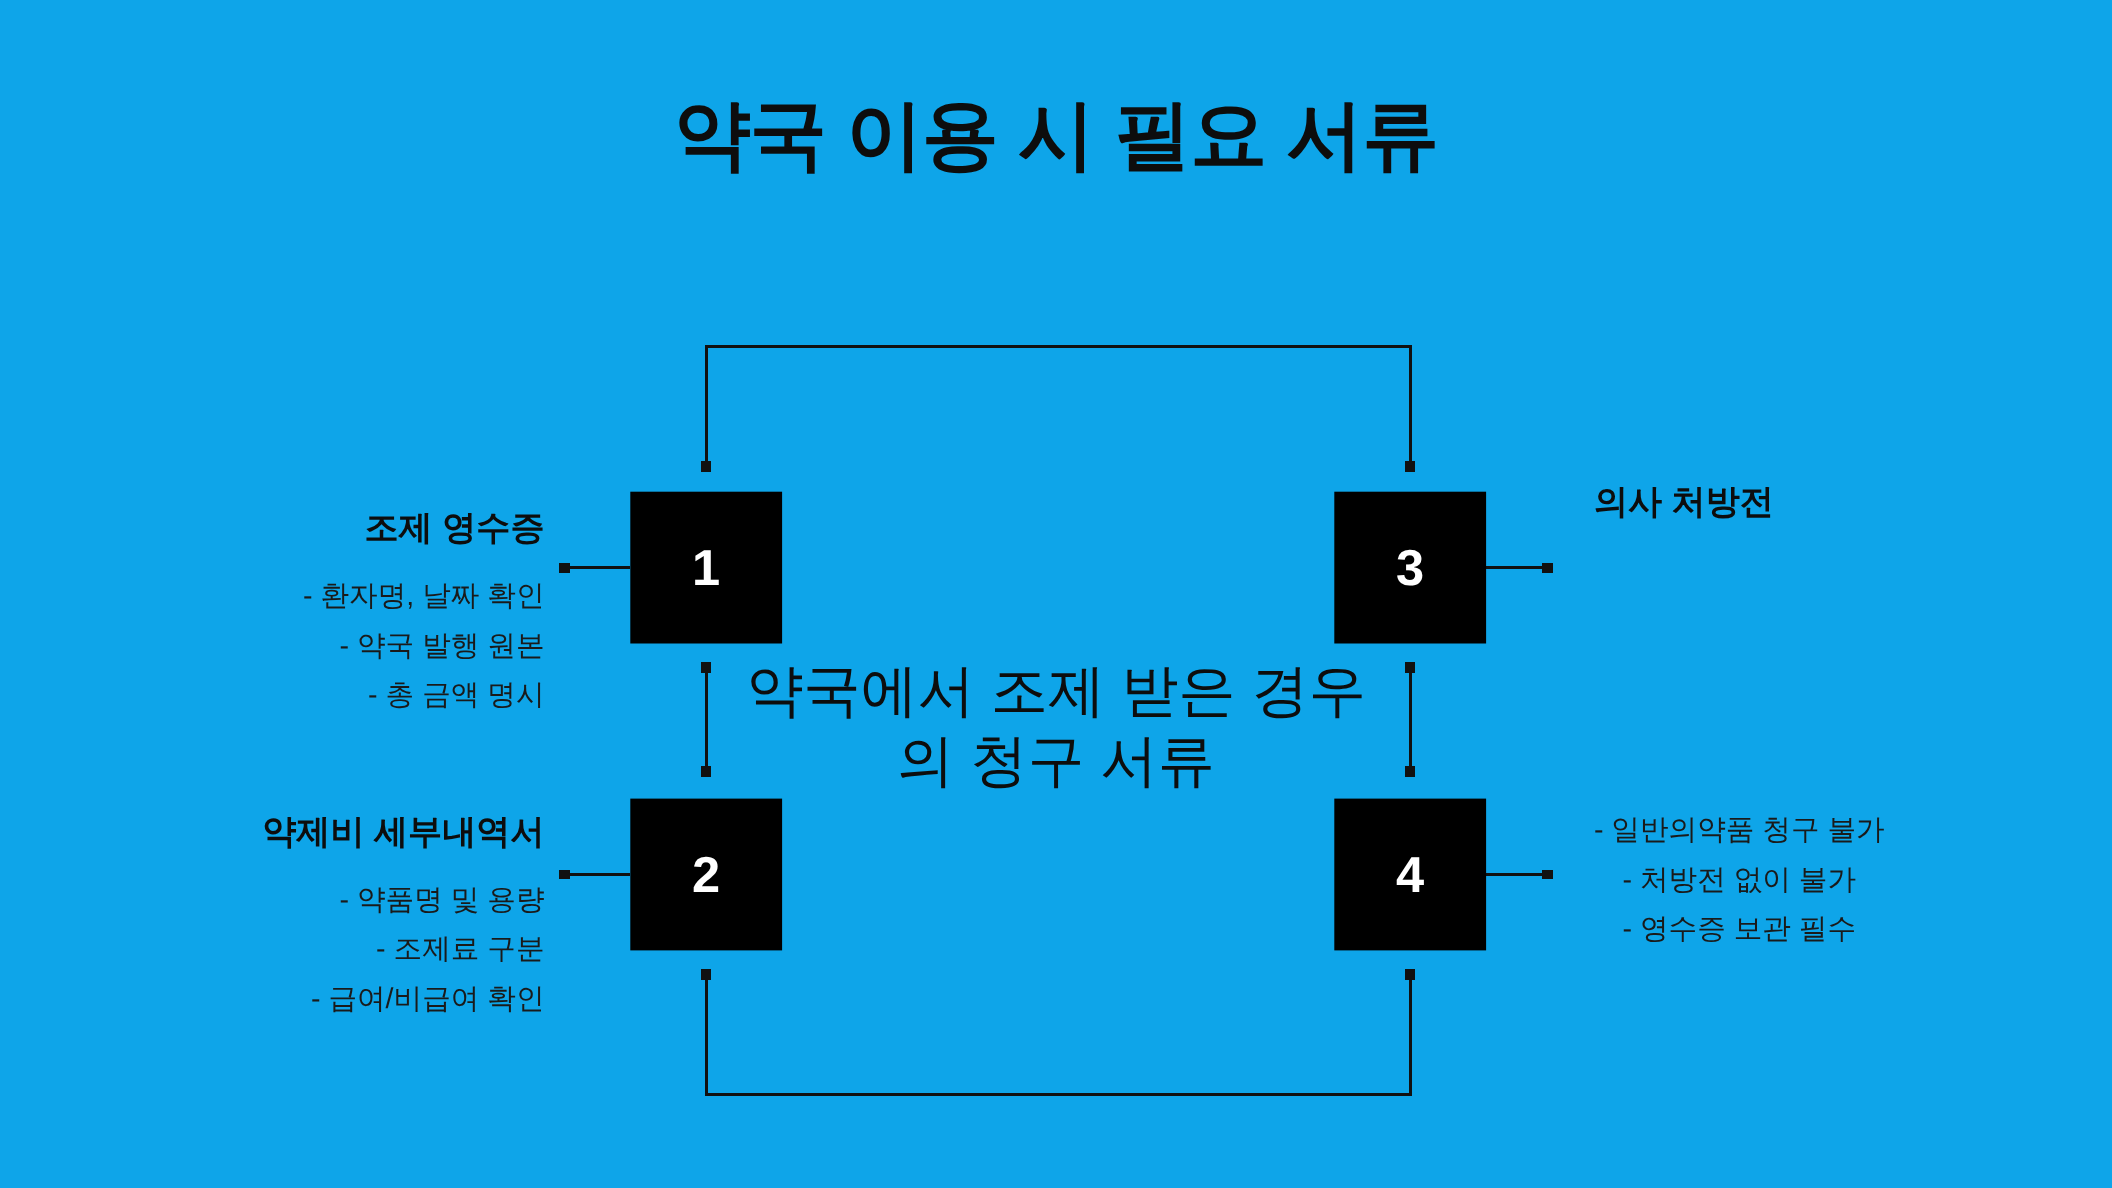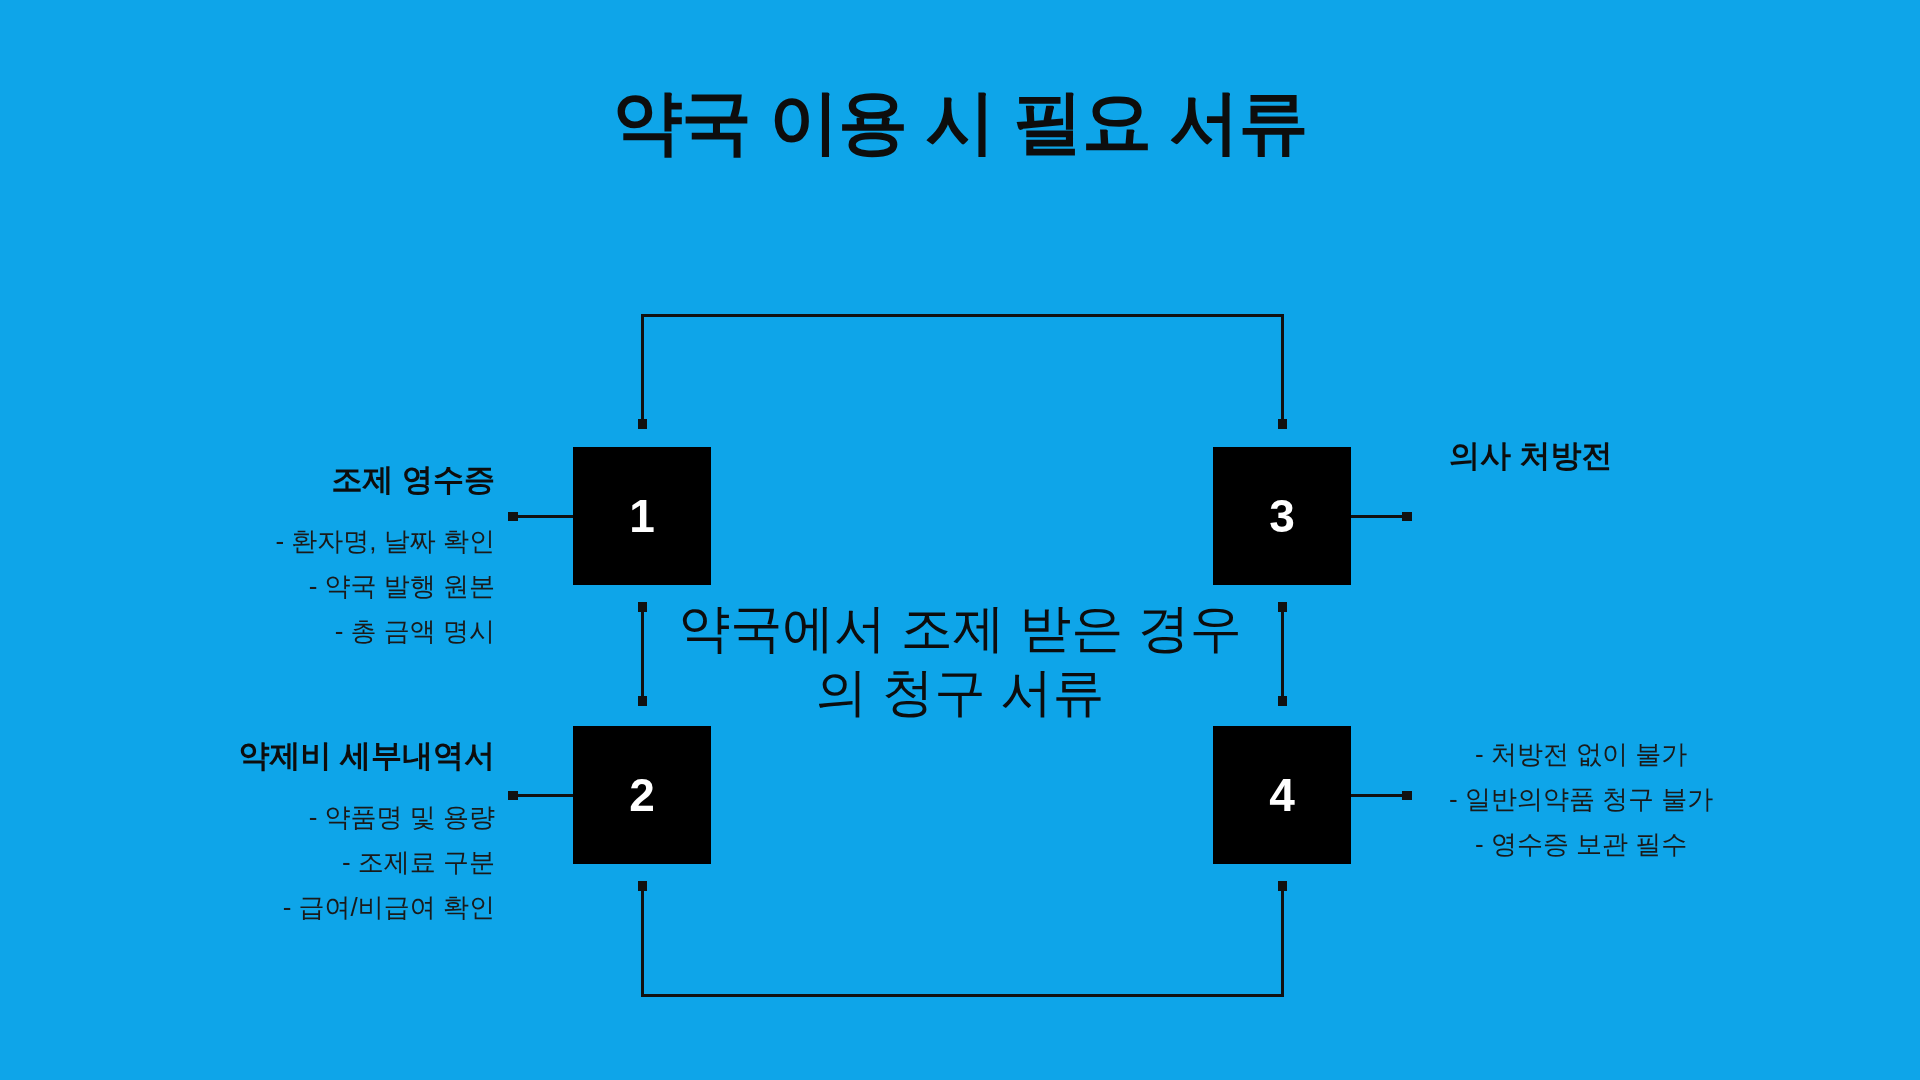--- a/index.html
+++ b/index.html
@@ -170,22 +170,22 @@
   </div>
 
   <div class="label-group right-side row1">
     <div class="group-title">의사 처방전</div>
     <div class="bullets">
     </div>
   </div>
 
   <div class="label-group right-side row2">
     <div class="bullets">
+      <div class="bullet">- 일반의약품 청구 불가</div>
       <div class="bullet">- 처방전 없이 불가</div>
-      <div class="bullet">- 일반의약품 청구 불가</div>
       <div class="bullet">- 영수증 보관 필수</div>
     </div>
   </div>
 
   <div class="center-note">
     <div>약국에서 조제 받은 경우</div>
     <div>의 청구 서류</div>
   </div>
 
 </div>

